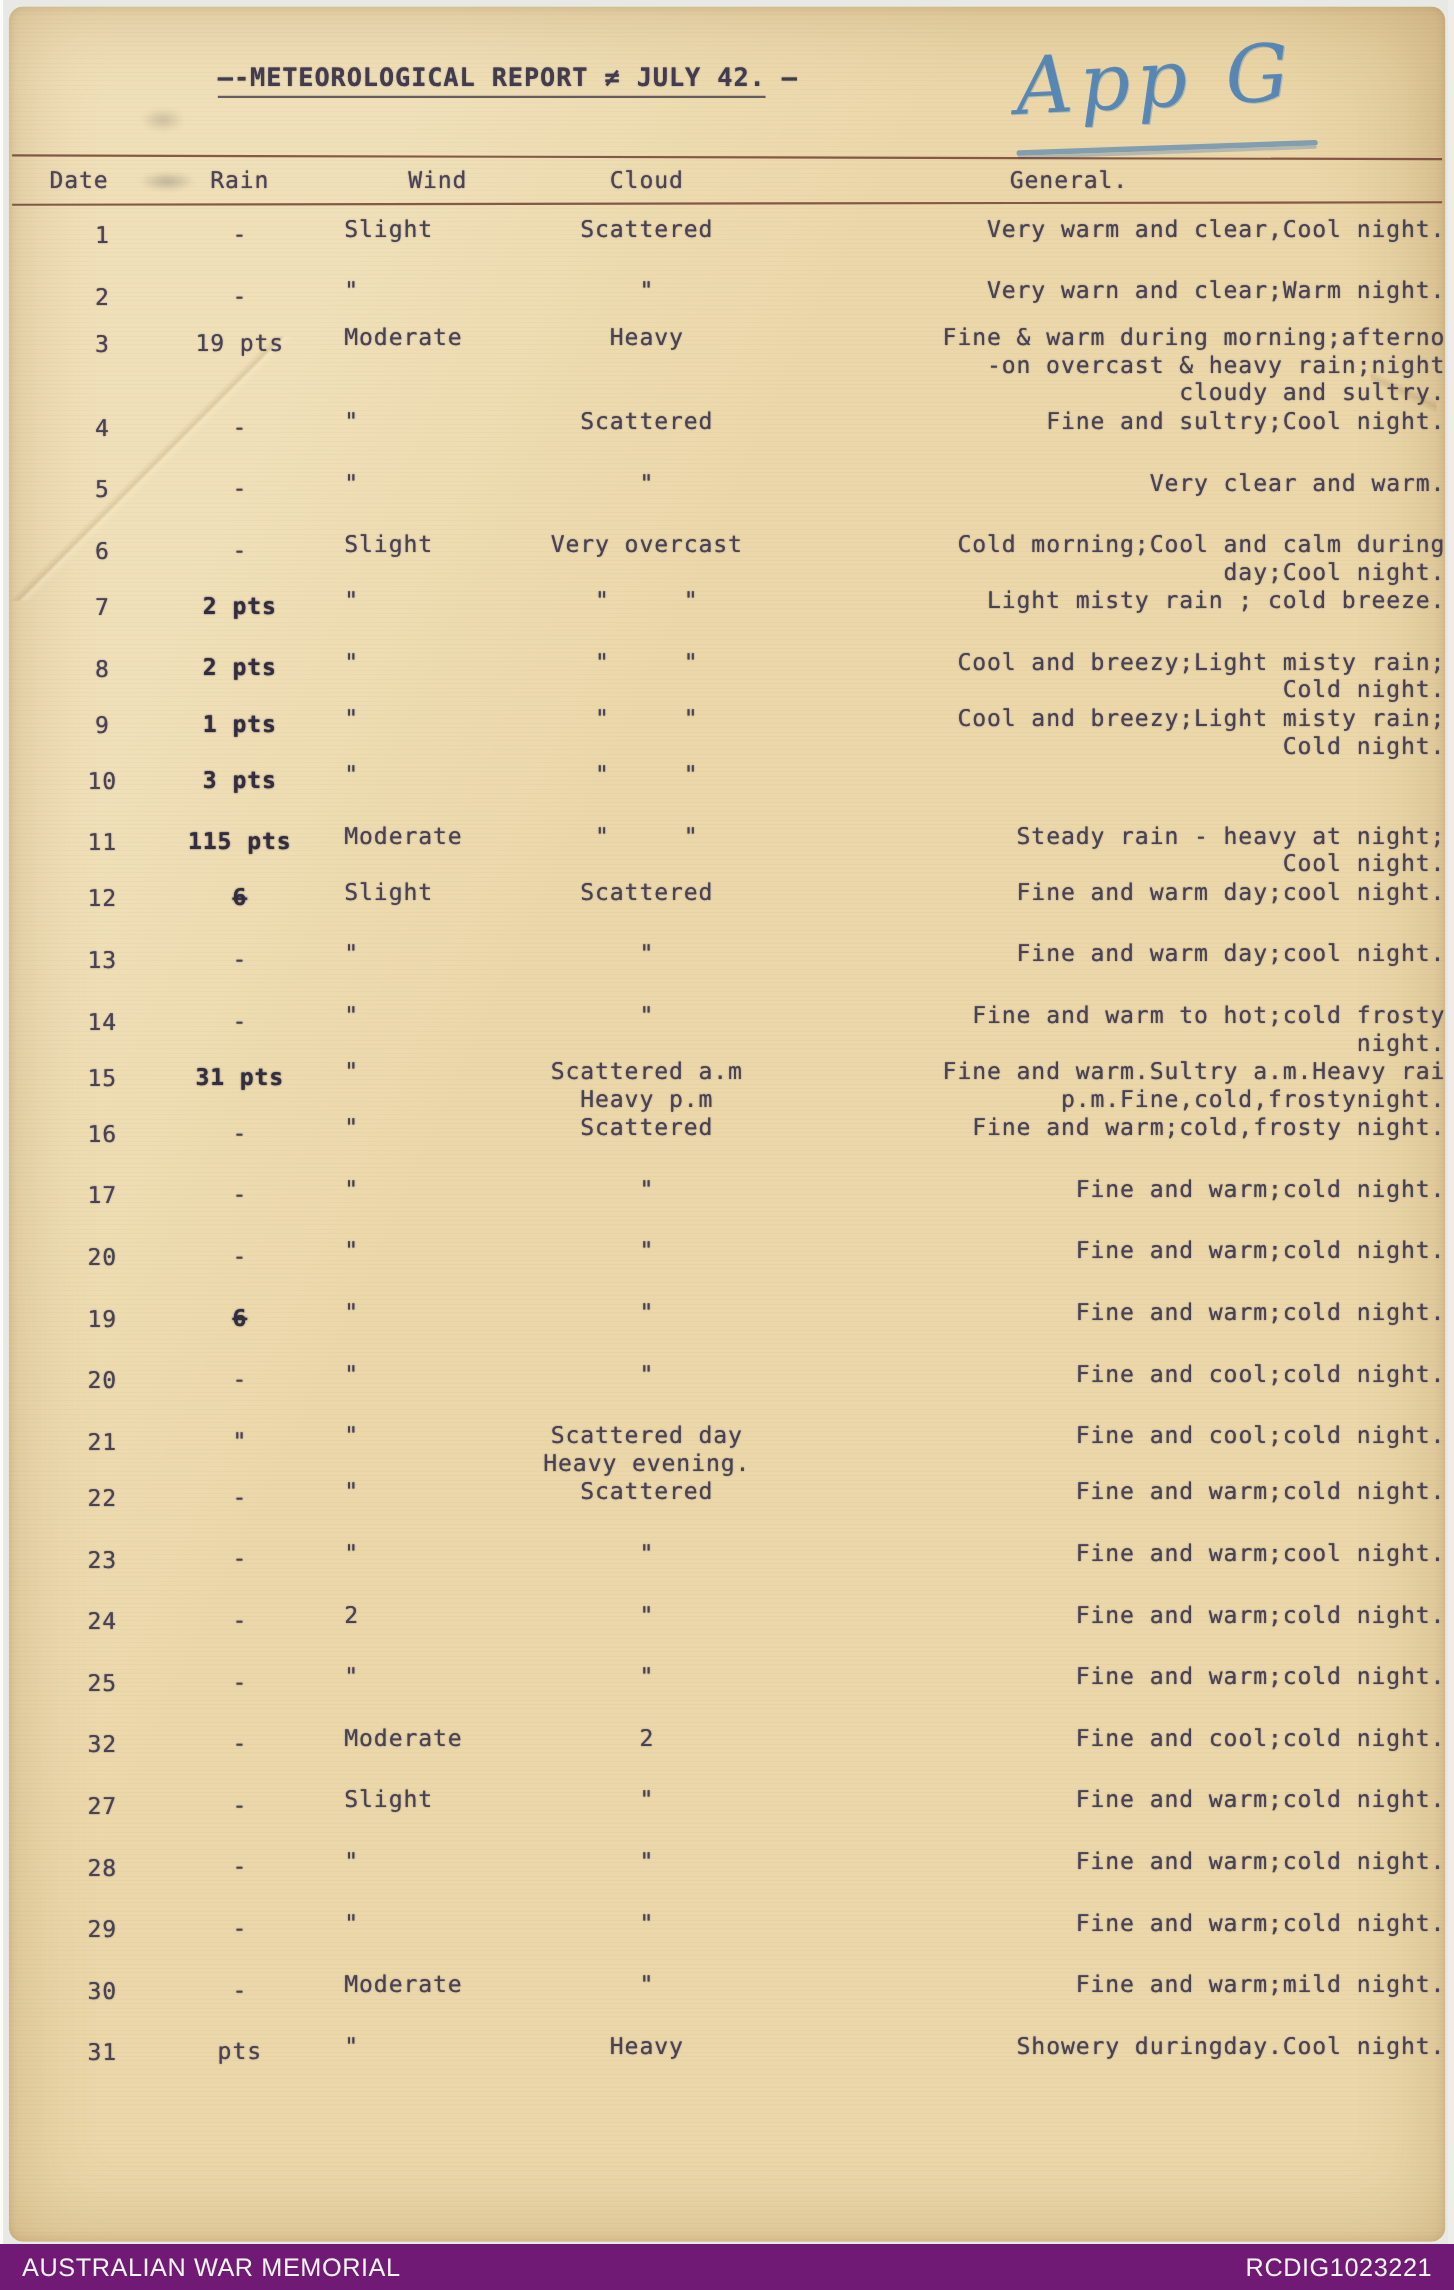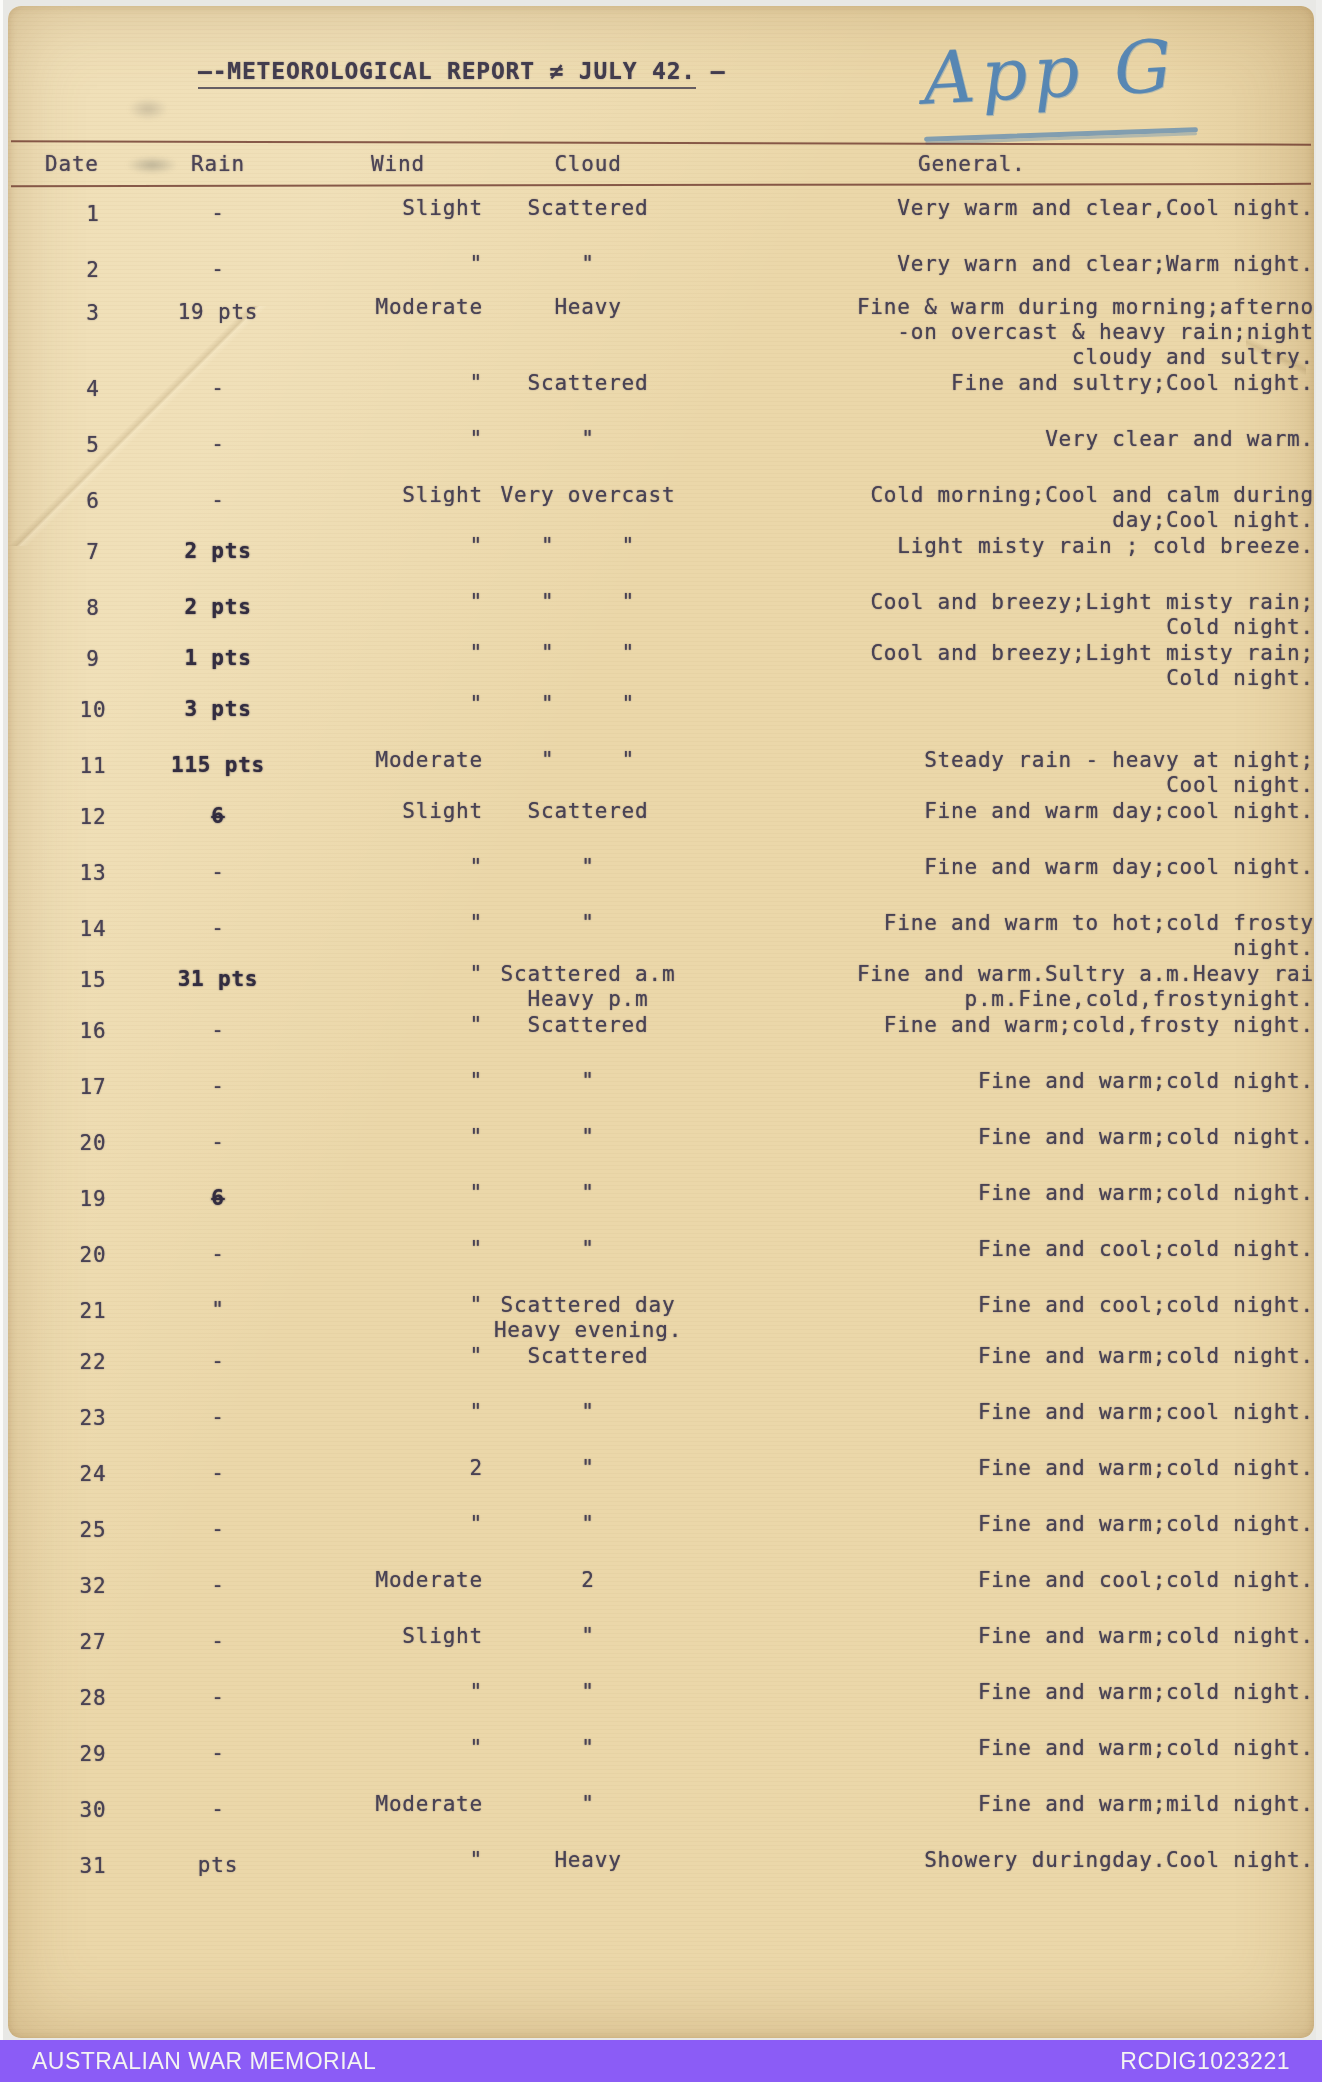--- a/index.html
+++ b/index.html
@@ -57,37 +57,37 @@
   .hdr .h-date{text-align:left;margin-left:-18px;}
   .hdr .h-rain,.hdr .h-wind,.hdr .h-cloud{text-align:center;}
   .hdr .h-general{text-align:left;padding-left:225px;}
   .tbody{position:absolute;left:0;right:0;top:186px;}
   .row{margin-top:25px;}
   .row.first{margin-top:4px;}
   .row.sm{margin-top:12px;}
   .row.tight{margin-top:1px;}
   .c-date{text-align:center;padding-top:6px;}
   .c-rain{text-align:center;padding-top:5px;white-space:pre-wrap;}
-  .c-wind{text-align:right;white-space:pre-wrap;}
+  .c-wind{text-align:left;white-space:pre-wrap;}
   .c-cloud{text-align:center;white-space:pre-wrap;}
   .c-general{position:relative;padding-left:63px;white-space:pre-wrap;text-align:right;}
   .ot{font-weight:bold;color:#332d40;text-shadow:0 0 1.6px rgba(40,34,56,.9);}
   .strike{text-decoration:line-through;}
   .stray{position:absolute;right:26px;top:-21px;}
   
   .smudge{position:absolute;border-radius:50%;filter:blur(2px);}
   .smudge.s1{left:118px;top:150px;width:52px;height:18px;
     background:radial-gradient(ellipse,rgba(110,110,100,.40),rgba(110,110,100,0) 70%);}
   .smudge.s2{left:120px;top:92px;width:40px;height:22px;
     background:radial-gradient(ellipse,rgba(120,115,105,.30),rgba(120,115,105,0) 70%);}
   
   .footer{
-    position:absolute;left:0;bottom:0;width:100%;height:42px;background:#8b5cf6;
+    position:absolute;left:0;bottom:0;width:100%;height:42px;background:#701a75;
     display:flex;justify-content:space-between;align-items:center;
-    padding:0 32px;box-sizing:border-box;
+    padding:0 20px;box-sizing:border-box;
     font-family:"Liberation Sans",sans-serif;font-size:23px;color:#f4f4f2;letter-spacing:.5px;
   }
 </style>
 </head>
 <body>
 
 <div class="sheet ink">
 
   <div class="crease c1"></div>
   <div class="crease c2"></div>

